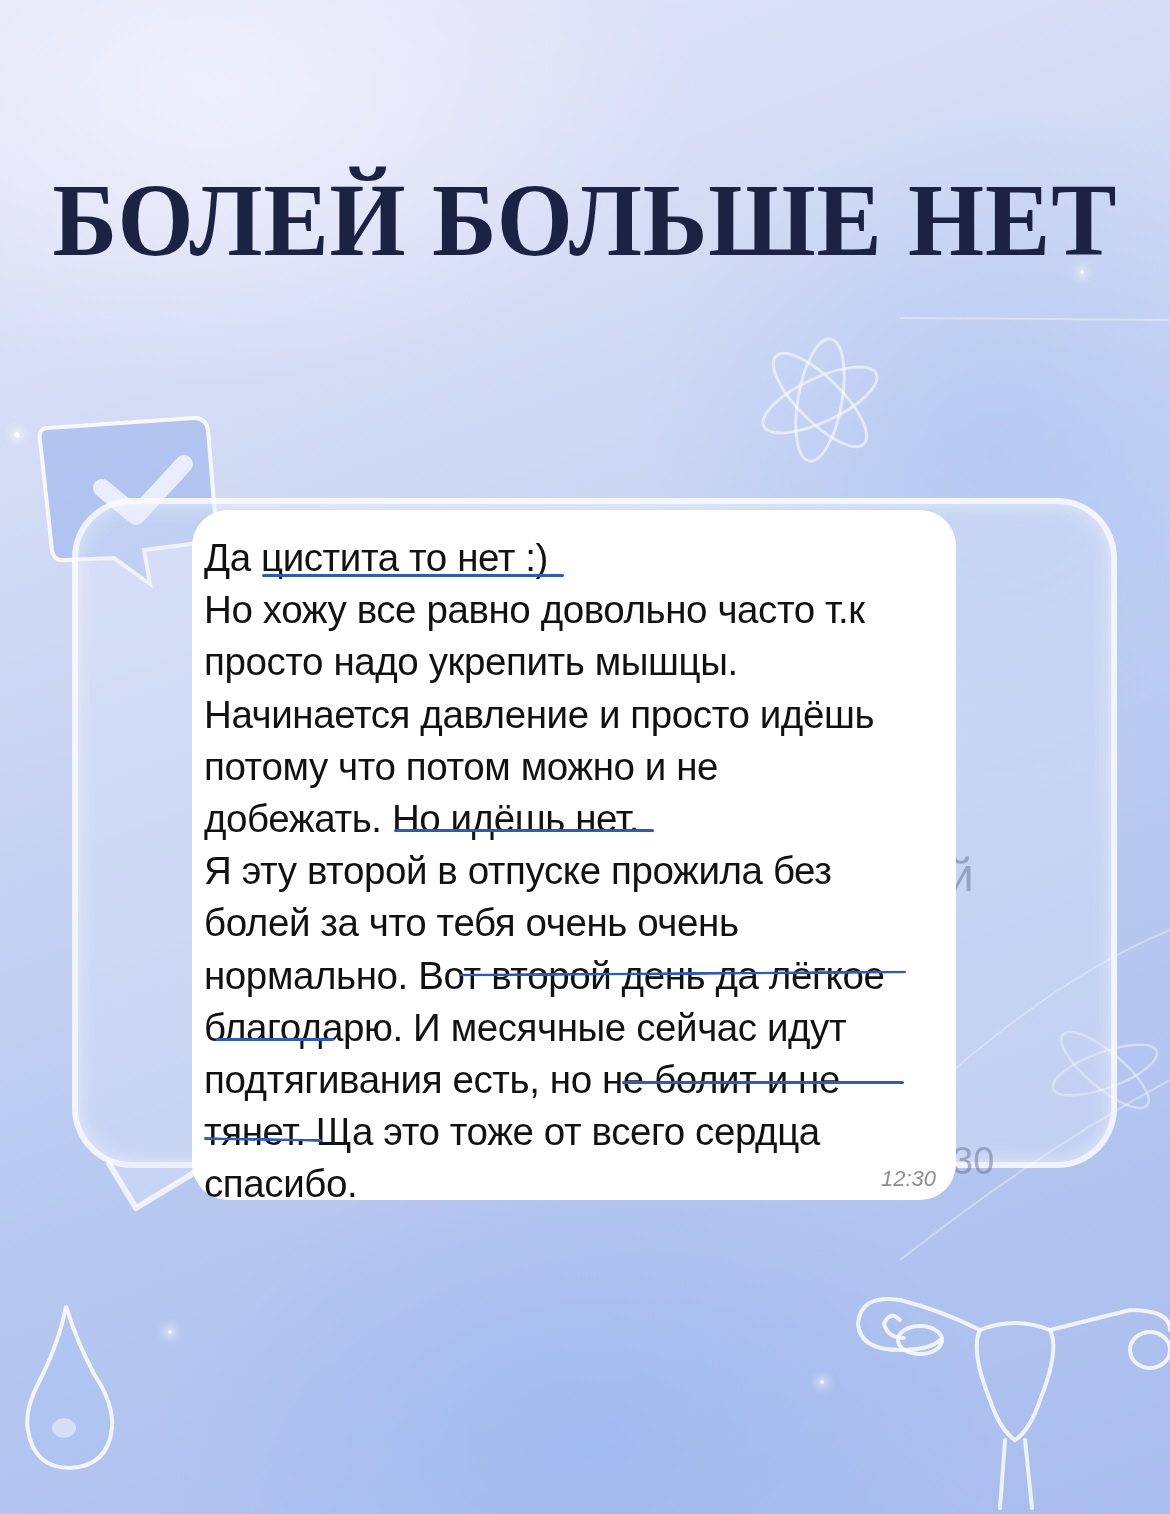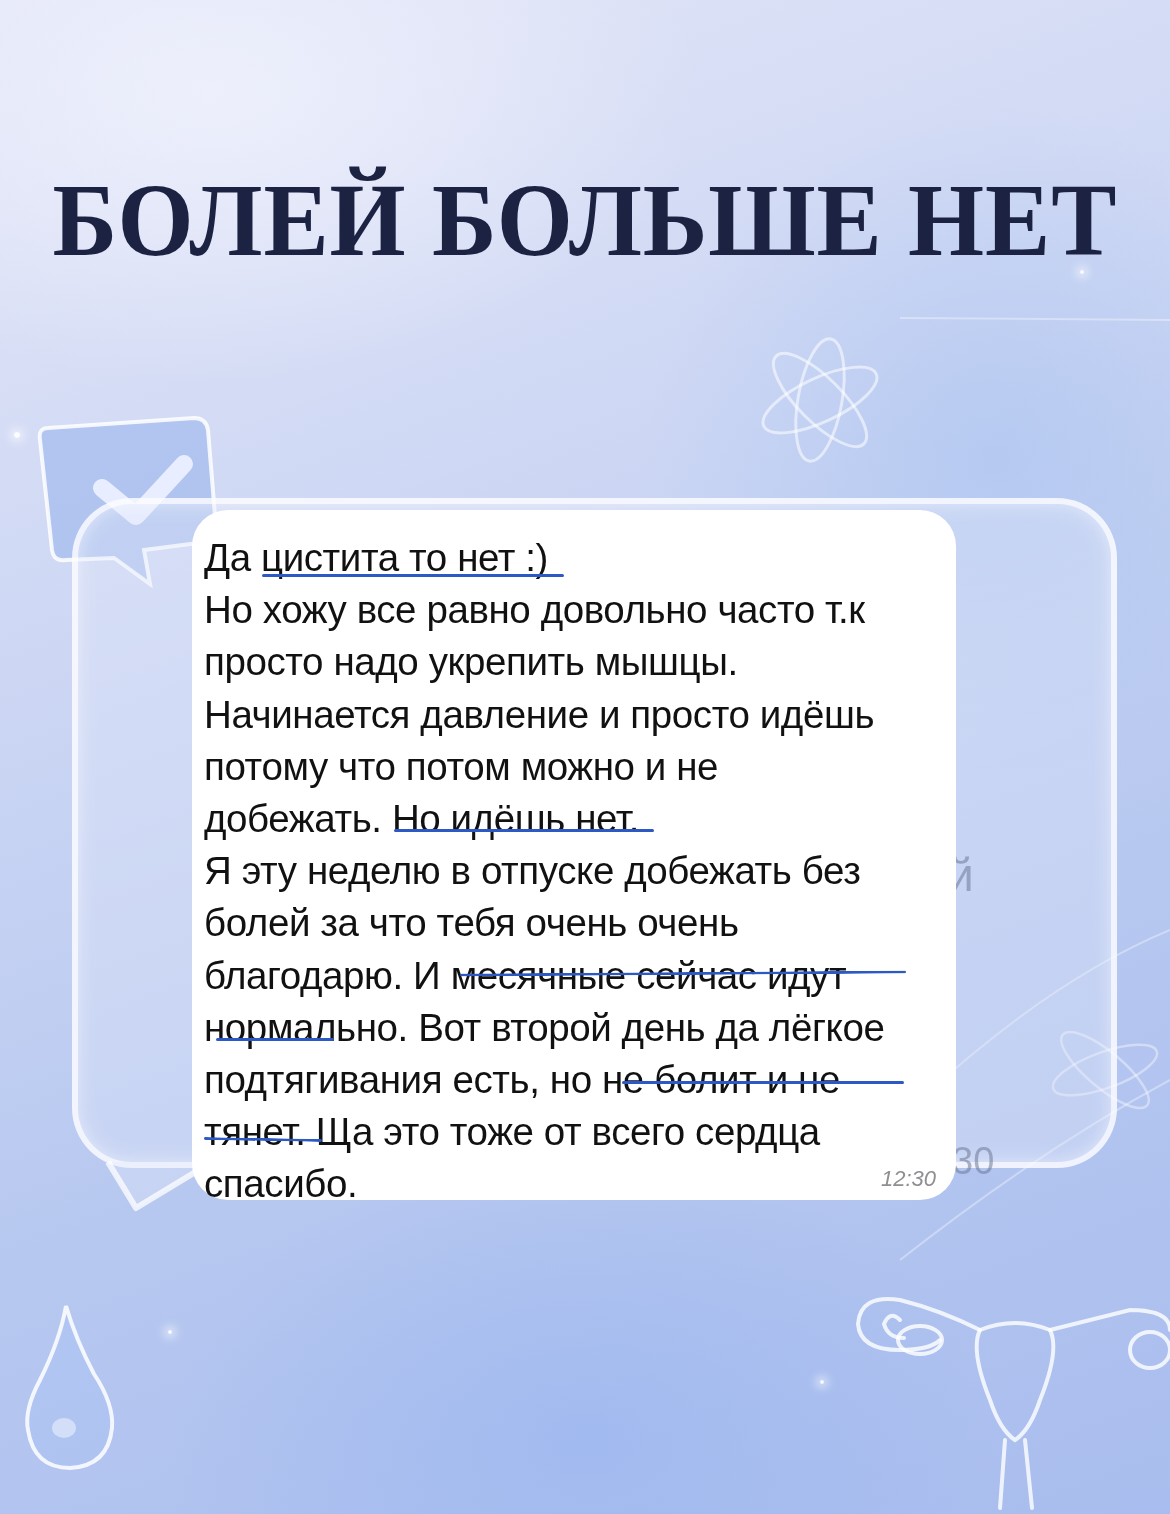--- a/index.html
+++ b/index.html
@@ -113,24 +113,24 @@
 <div class="frame-ghost" style="left:948px;top:848px;">й</div>
 <div class="frame-ghost" style="left:952px;top:1140px;font-size:38px;">30</div>
 
 <div class="bubble">
   <div class="msg-line">Да цистита то нет :)</div>
   <div class="msg-line">Но хожу все равно довольно часто т.к</div>
   <div class="msg-line">просто надо укрепить мышцы.</div>
   <div class="msg-line">Начинается давление и просто идёшь</div>
   <div class="msg-line">потому что потом можно и не</div>
   <div class="msg-line">добежать. Но идёшь нет.</div>
-  <div class="msg-line">Я эту неделю в отпуске добежать без</div>
+  <div class="msg-line">Я эту второй в отпуске прожила без</div>
   <div class="msg-line">болей за что тебя очень очень</div>
+  <div class="msg-line">нормально.  Вот второй день да лёгкое</div>
   <div class="msg-line">благодарю. И месячные сейчас идут</div>
-  <div class="msg-line">нормально.  Вот второй день да лёгкое</div>
   <div class="msg-line">подтягивания есть, но не болит и не</div>
   <div class="msg-line">тянет. Ща это тоже от всего сердца</div>
   <div class="msg-line">спасибо.</div>
   <div class="time">12:30</div>
 </div>
 
 <div class="ul" style="left:262px;top:574px;width:302px;"></div>
 <div class="ul" style="left:394px;top:829px;width:260px;"></div>
 <div class="ul" style="left:460px;top:972px;width:446px;transform:rotate(-0.4deg);"></div>
 <div class="ul" style="left:216px;top:1038px;width:118px;"></div>

